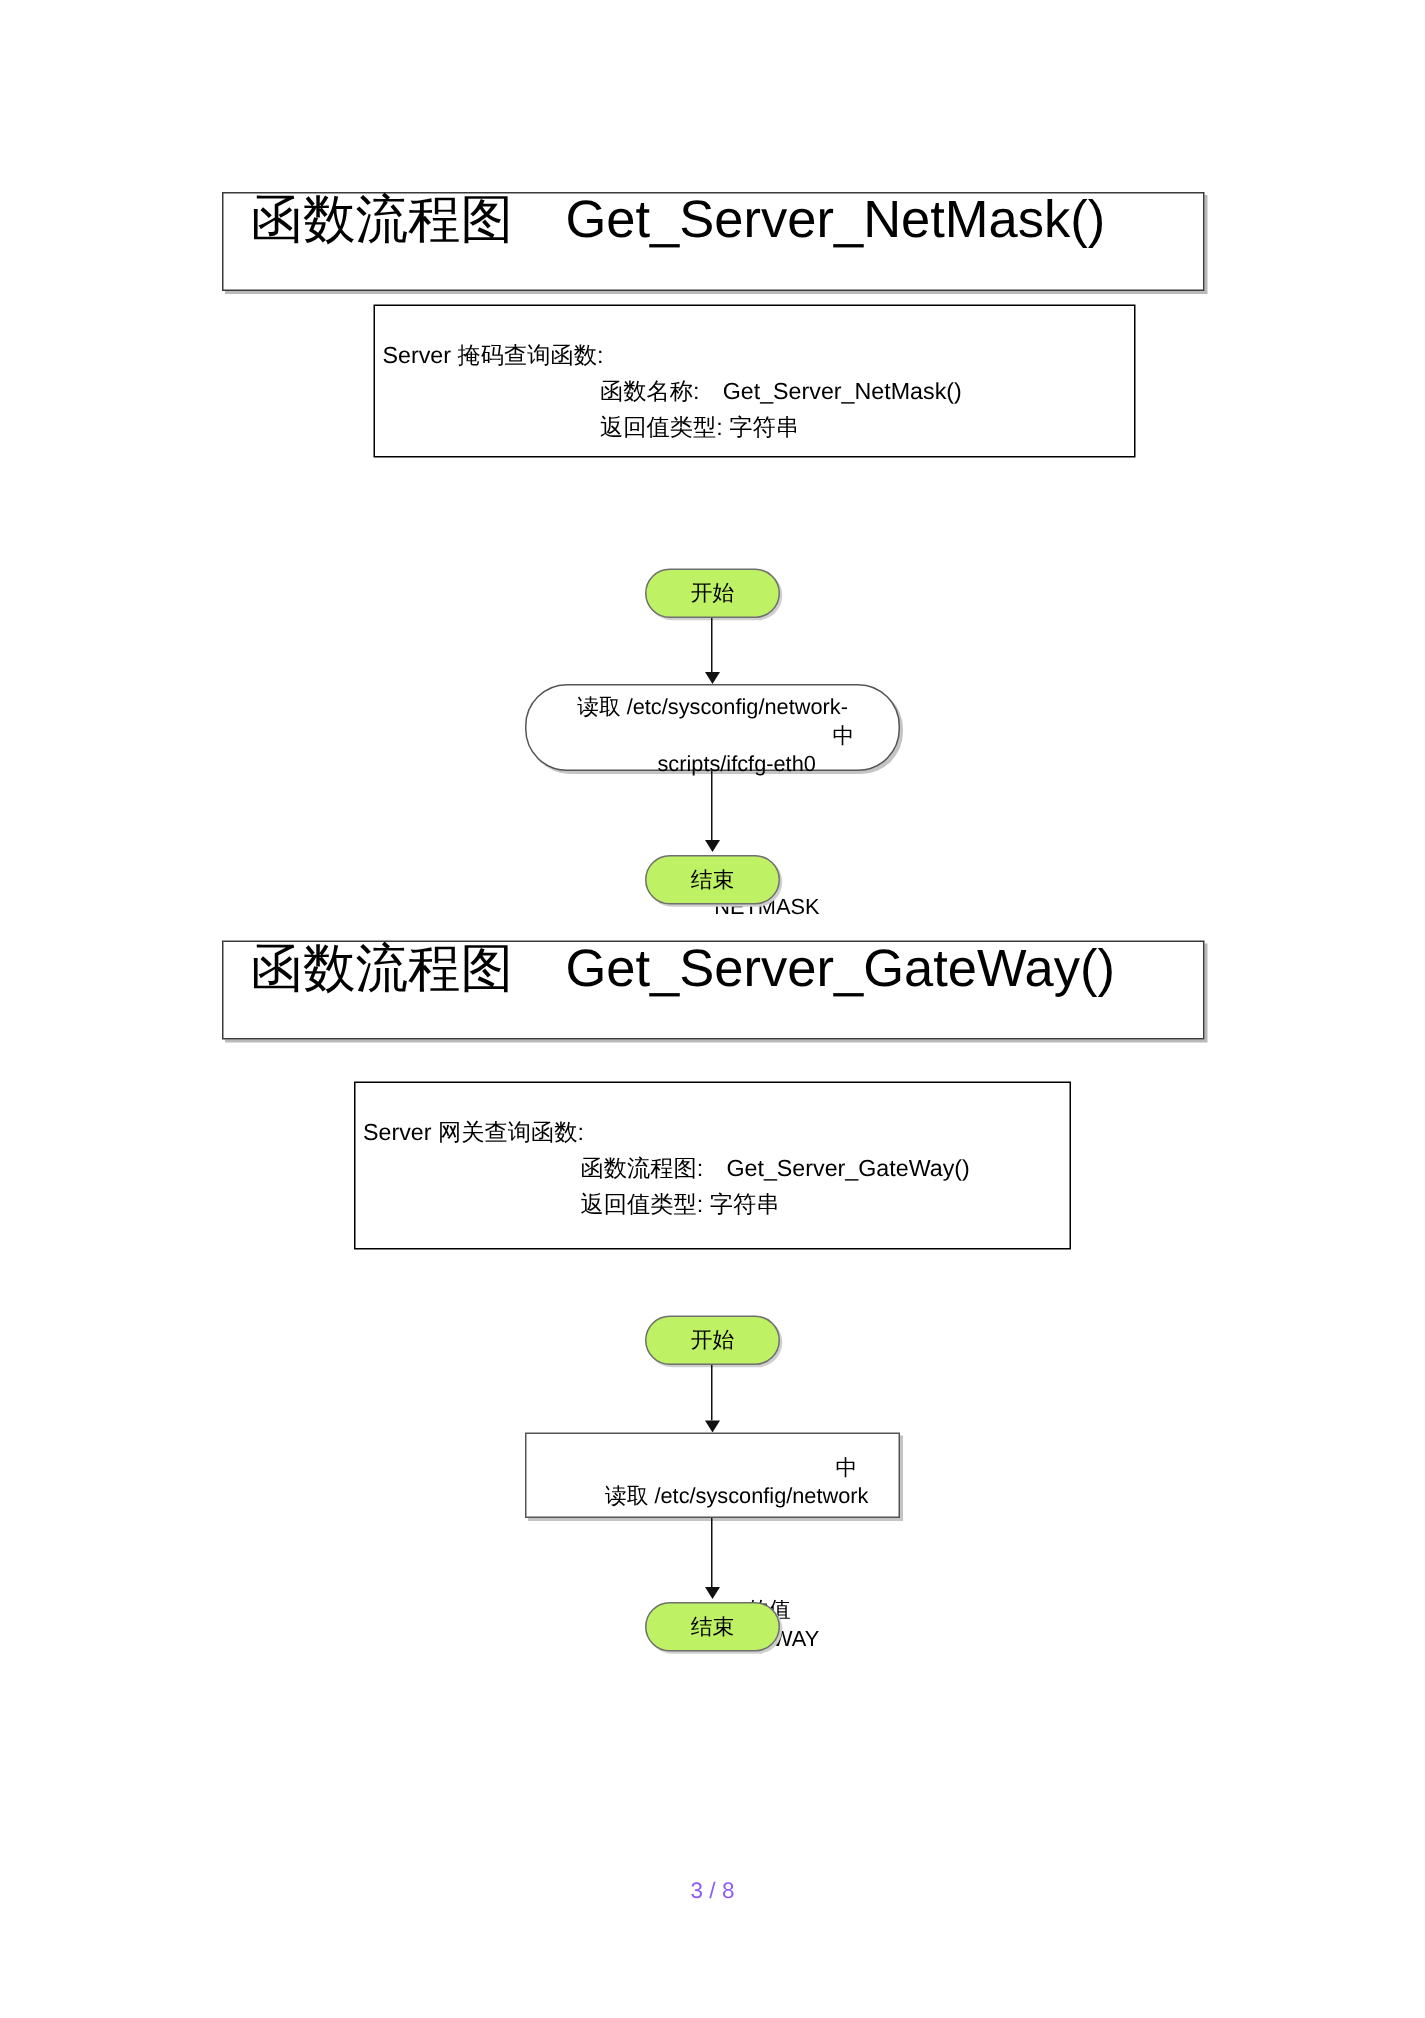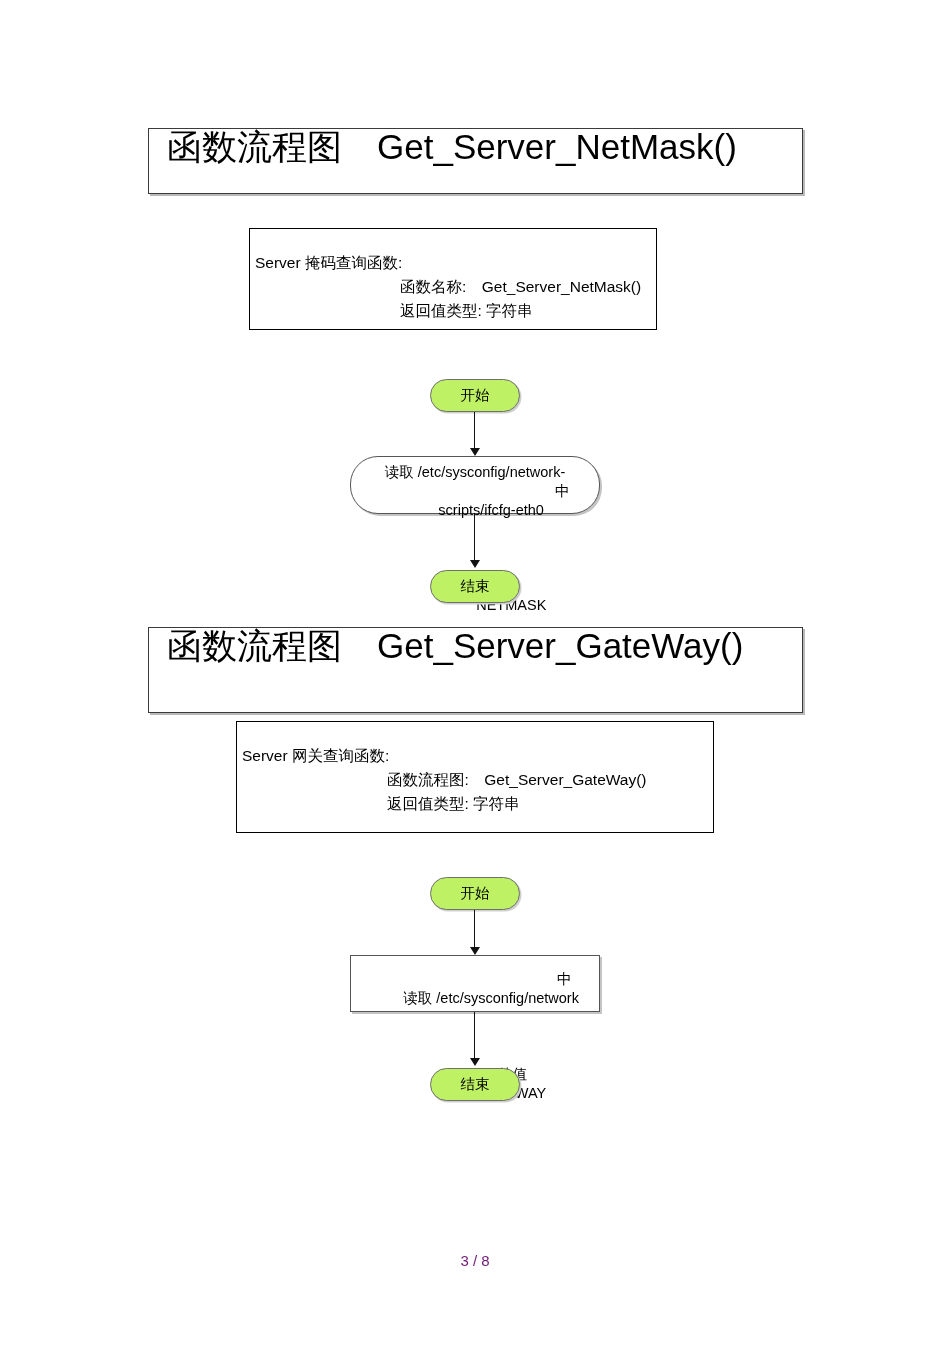--- a/index.html
+++ b/index.html
@@ -135,35 +135,35 @@
   }
 
   
   .doc-footer {
     position: absolute;
     top: 1252px;
     left: 0;
     width: 950px;
     text-align: center;
     font-size: 15px;
-    color: #701a75;
+    color: #8b5cf6;
     white-space: pre;
   }
 </style>
 </head>
 <body>
 
 <div class="page">
 
 
   <div class="title-box" style="left:148px; top:128px; width:655px; height:66px;">
     <div class="title-text">函数流程图　Get_Server_NetMask()</div>
   </div>
 
-  <div class="desc-box" style="left:249px; top:228px; width:408px; height:102px;">
+  <div class="desc-box" style="left:249px; top:203px; width:508px; height:102px;">
     <div class="desc-line l1">Server 掩码查询函数:</div>
     <div class="desc-line l2">函数名称:　Get_Server_NetMask()</div>
     <div class="desc-line l3">返回值类型: 字符串</div>
   </div>
 
   <div class="term-node" style="left:430px; top:379px; width:90px; height:33px;">
     <span>开始</span>
   </div>
 
   <div class="conn" style="left:474px; top:412px; height:36px;"></div>
@@ -185,21 +185,21 @@
     </div>
   </div>
 
   <div class="conn" style="left:474px; top:514px; height:46px;"></div>
   <div class="arrow-head" style="left:470px; top:560px;"></div>
 
   <div class="term-node" style="left:430px; top:570px; width:90px; height:33px;">
     <span>结束</span>
   </div>
 
-  <div class="title-box" style="left:148px; top:627px; width:655px; height:86px;">
+  <div class="title-box" style="left:148px; top:627px; width:655px; height:66px;">
     <div class="title-text">函数流程图　Get_Server_GateWay()</div>
   </div>
 
   <div class="desc-box" style="left:236px; top:721px; width:478px; height:112px;">
     <div class="desc-line l1">Server 网关查询函数:</div>
     <div class="desc-line l2">函数流程图:　Get_Server_GateWay()</div>
     <div class="desc-line l3">返回值类型: 字符串</div>
   </div>
 
   <div class="term-node" style="left:430px; top:877px; width:90px; height:33px;">

